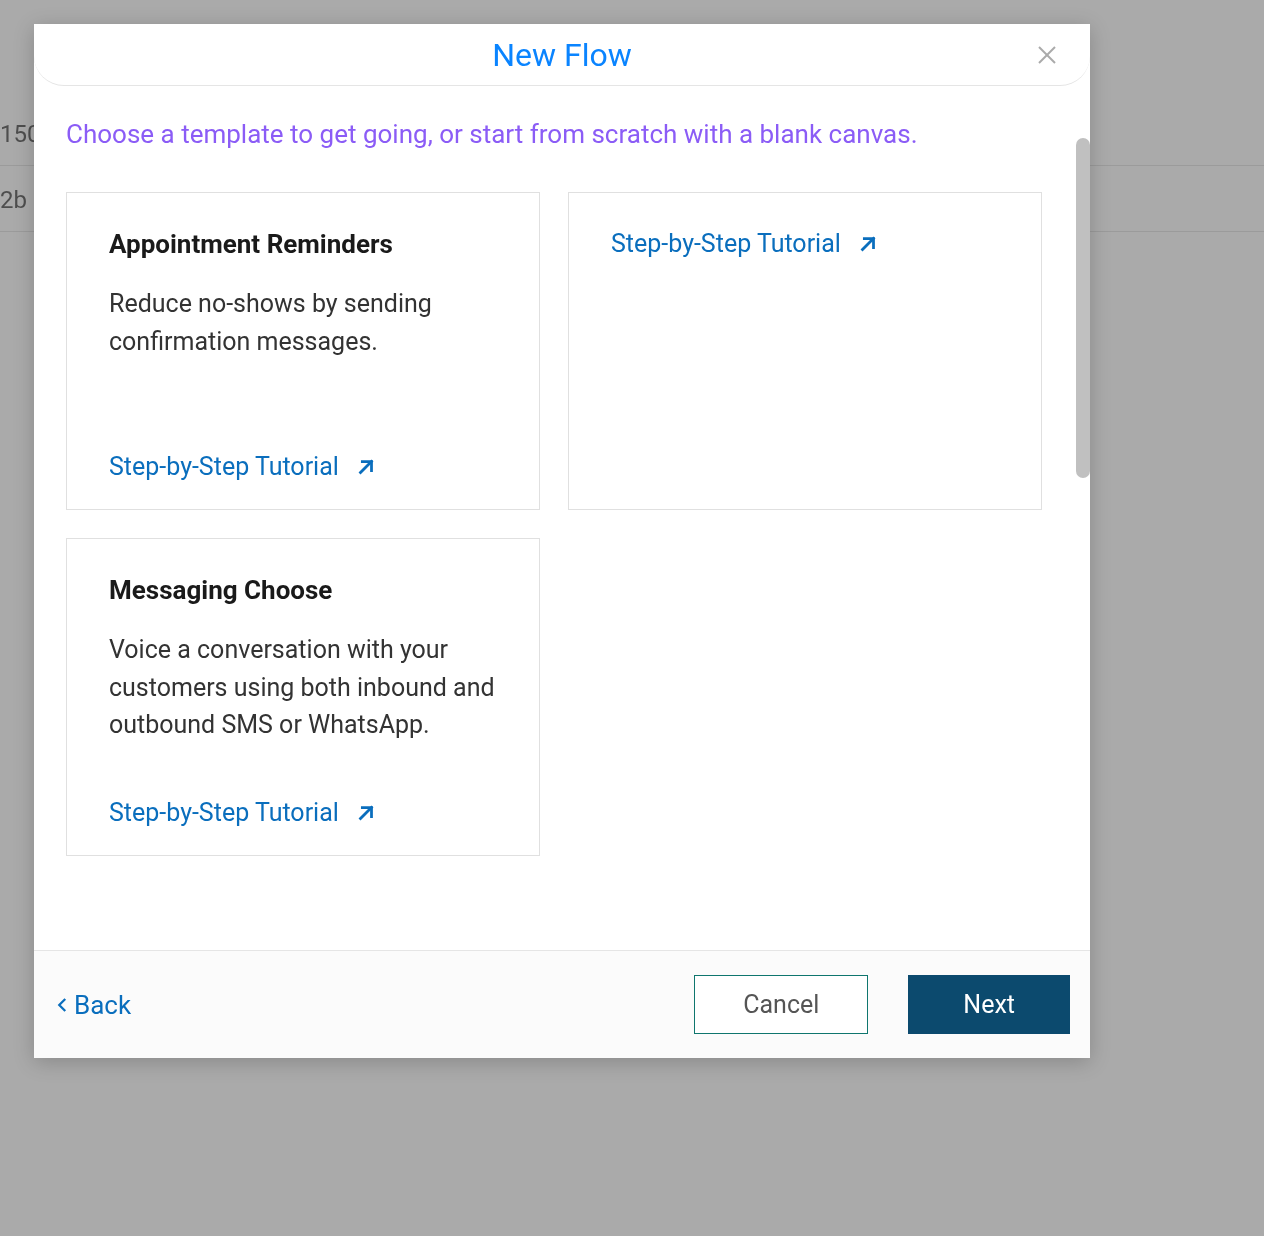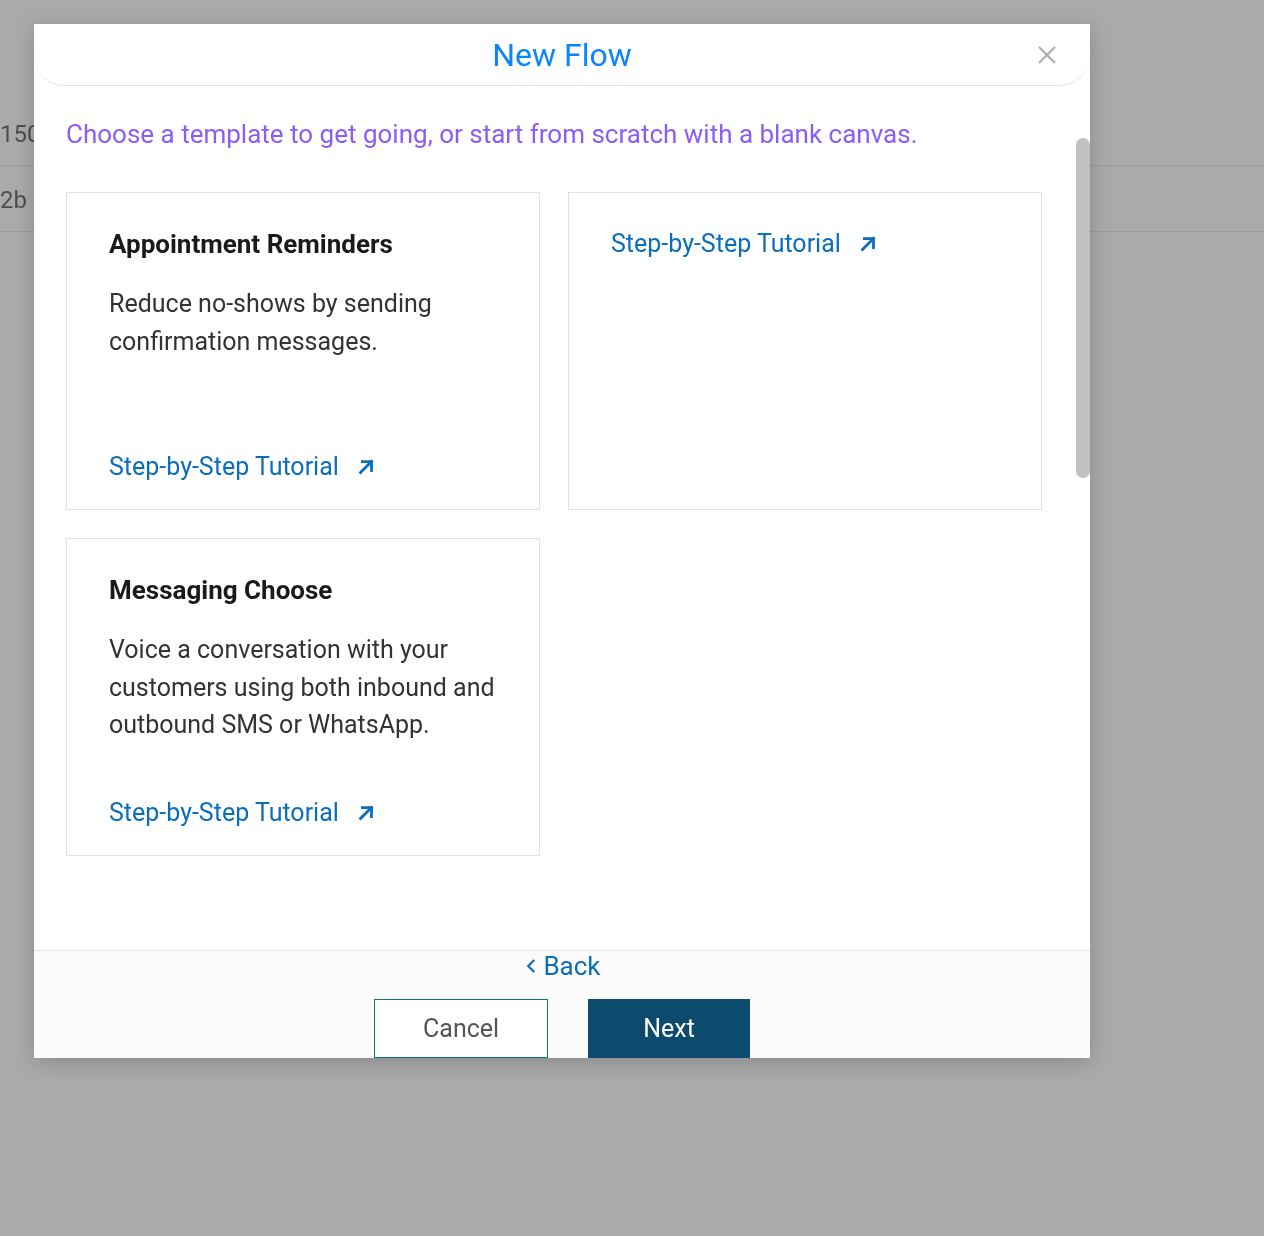--- a/index.html
+++ b/index.html
@@ -154,22 +154,21 @@
       font-size: 25px;
       cursor: pointer;
     }
     .modal-footer {
       height: 108px;
       border-top: 1px solid #e5e5e5;
       background: #fbfbfb;
       display: flex;
       align-items: center;
       justify-content: space-between;
-      padding: 0 48px;
-      flex-direction: column;
+      padding: 0 20px;
     }
     .back-link {
       color: #0a6ebd;
       font-size: 26px;
       cursor: pointer;
       display: flex;
       align-items: center;
       gap: 2px;
     }
     .footer-right {

